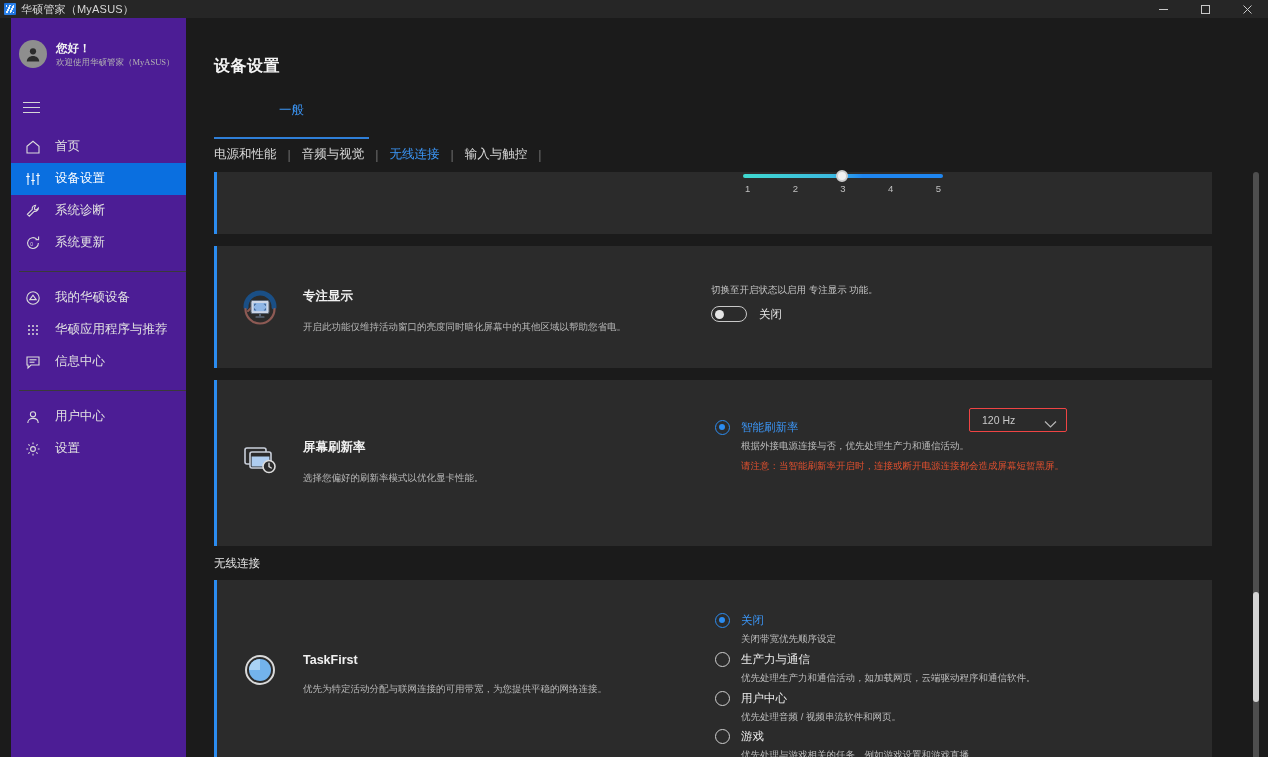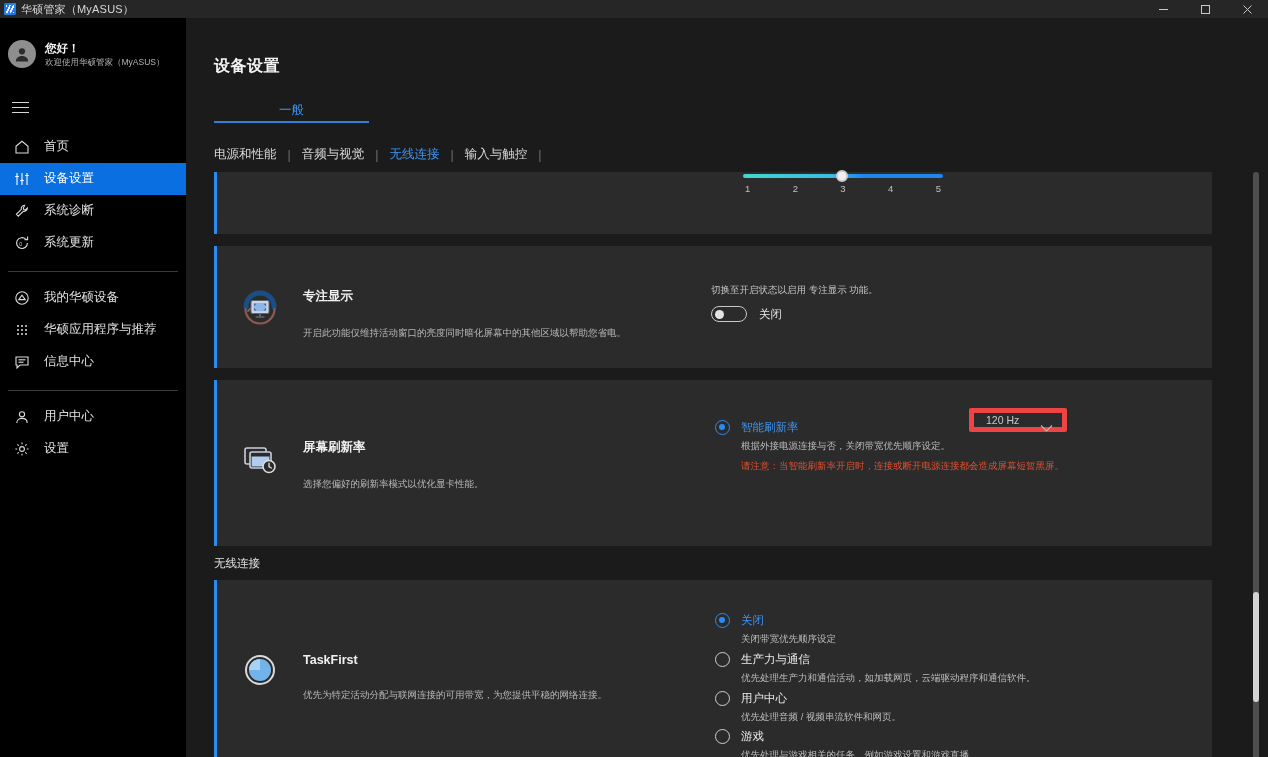--- a/index.html
+++ b/index.html
@@ -29,32 +29,32 @@
   .app-title { font-size: 11px; color: #d8d8d8; letter-spacing: .2px; white-space: nowrap; }
   .winbtns { position: absolute; right: 0; top: 0; height: 18px; display: flex; }
   .winbtn {
     width: 42px; height: 18px; display: flex; align-items: center; justify-content: center;
     color: #c9c9c9;
   }
   .winbtn svg { display: block; }
 
   
   .sidebar {
-    position: absolute; left: 0; top: 18px; width: 186px; height: 739px;
-    background: #000000;
+    position: absolute; left: 11px; top: 18px; width: 186px; height: 739px;
+    background: #4c1d95;
   }
   .profile { display: flex; align-items: center; padding: 14px 0 0 8px; height: 58px; }
   .avatar {
     width: 28px; height: 28px; border-radius: 50%; background: #8e8e8e;
     display: flex; align-items: center; justify-content: center; flex: none;
   }
   .avatar svg { display: block; }
   .profile-text { margin-left: 9px; line-height: 1.25; }
   .profile-hello { font-size: 11.5px; color: #f2f2f2; font-weight: bold; }
-  .profile-sub { font-size: 8.5px; color: #b4b4b4; margin-top: 2px; white-space: nowrap; }
+  .profile-sub { font-size: 8.5px; color: #b4b4b4; margin-top: 2px; white-space: nowrap; font-family: Liberation Serif, serif; }
 
   .hamburger { padding: 22px 0 14px 12px; width: 40px; cursor: pointer; }
   .hamburger span { display: block; width: 17px; height: 1.5px; background: #d6d6d6; margin: 3.5px 0; }
 
   .nav-item {
     display: flex; align-items: center; height: 32px; padding-left: 12px;
     color: #e2e2e2; font-size: 12.5px; cursor: pointer;
   }
   .nav-item .nicon {
     width: 19px; height: 19px; margin-right: 13px; flex: none;
@@ -70,21 +70,21 @@
     background: #1b1b1b; overflow: hidden;
   }
   .page-title {
     position: absolute; left: 28px; top: 38px;
     font-size: 16px; font-weight: bold; color: #f4f4f4; letter-spacing: .5px;
   }
   .maintabs {
     position: absolute; left: 28px; top: 82px; width: 155px;
     text-align: center;
   }
-  .maintab-label { font-size: 12.5px; color: #3b95f5; padding-bottom: 2px; display: inline-block; }
+  .maintab-label { font-size: 12.5px; color: #3b95f5; padding-bottom: 18px; display: inline-block; }
   .maintab-underline { height: 1.5px; background: #2f7fd8; width: 155px; }
 
   .subtabs {
     position: absolute; left: 28px; top: 128px; display: flex; align-items: center;
     font-size: 12.5px; color: #d9d9d9;
   }
   .subtab { cursor: pointer; white-space: nowrap; }
   .subtab.active { color: #3b95f5; }
   .subtab-sep { color: #6e6e6e; padding: 0 11px; }
 
@@ -96,21 +96,21 @@
     position: relative; margin: 0 56px 0 28px; background: #2b2b2b;
     border-left: 3px solid #2b8cf0;
   }
   .card-gap { height: 12px; }
 
   .row { display: flex; align-items: flex-start; height: 100%; }
   .row-icon {
     width: 86px; flex: none; display: flex; align-items: center; justify-content: center;
   }
   .row-title { font-size: 12.5px; color: #f0f0f0; font-weight: bold; }
-  .row-desc { font-size: 9.5px; color: #b9b9b9; margin-top: 21px; line-height: 1.4; }
+  .row-desc { font-size: 9.5px; color: #b9b9b9; margin-top: 15px; line-height: 1.4; }
 
   
   .card-top { height: 62px; }
   .slider-wrap { position: absolute; left: 526px; top: 2px; width: 200px; }
   .slider-track {
     height: 4px; border-radius: 2px;
     background: linear-gradient(90deg,#3fd9cf 0%, #3cb9e0 45%, #1f86f0 60%, #1f86f0 100%);
   }
   .slider-thumb {
     position: absolute; left: 93px; top: -4px; width: 12px; height: 12px;
@@ -152,21 +152,21 @@
     content: ""; position: absolute; left: 3px; top: 3px; width: 6px; height: 6px;
     border-radius: 50%; background: #2b8cf0;
   }
   .radio-label { font-size: 11.5px; color: #ededed; line-height: 16px; }
   .radio-label.sel { color: #3b95f5; }
   .radio-desc { font-size: 9.5px; color: #bdbdbd; margin-top: 4px; line-height: 1.45; }
   .radio-warn { font-size: 9.5px; color: #e0502f; margin-top: 7px; }
 
   .dropdown {
     position: absolute; right: 48px; top: 0; width: 98px; height: 24px;
-    border: 5px solid #ef4444; border-radius: 2px; background: #2b2b2b;
+    border: 1px solid #ef4444; border-radius: 2px; background: #2b2b2b;
     display: flex; align-items: center; cursor: pointer;
   }
   .dropdown-value { font-size: 10.5px; color: #c8c8c8; margin-left: 12px; }
   .dropdown-arrow { position: absolute; right: 9px; top: 6px; color: #b6b6b6; }
 
   
   .section-head {
     margin: 0 0 0 28px; font-size: 11.5px; color: #e4e4e4;
     height: 34px; display: flex; align-items: center;
   }
@@ -438,21 +438,21 @@
               <svg width="13" height="9" viewBox="0 0 13 9" fill="none" stroke="currentColor" stroke-width="1.2">
                   <polyline points="1,1.5 6.5,7 12,1.5"></polyline>
                 </svg>
             </span>
           </div>
 
 
           <div class="radio-opt" style="margin-top:11px;">
             <span class="radio-mark on"></span>
             <div class="radio-label sel">智能刷新率</div>
-            <div class="radio-desc">根据外接电源连接与否，关闭带宽优先顺序设定。</div>
+            <div class="radio-desc">根据外接电源连接与否，优先处理生产力和通信活动。</div>
             <div class="radio-warn">请注意：当智能刷新率开启时，连接或断开电源连接都会造成屏幕短暂黑屏。</div>
           </div>
 
         </div>
       </div>
 
       <div class="section-head">无线连接</div>
 
       <div class="card card-task">
         <div class="row task-body">

